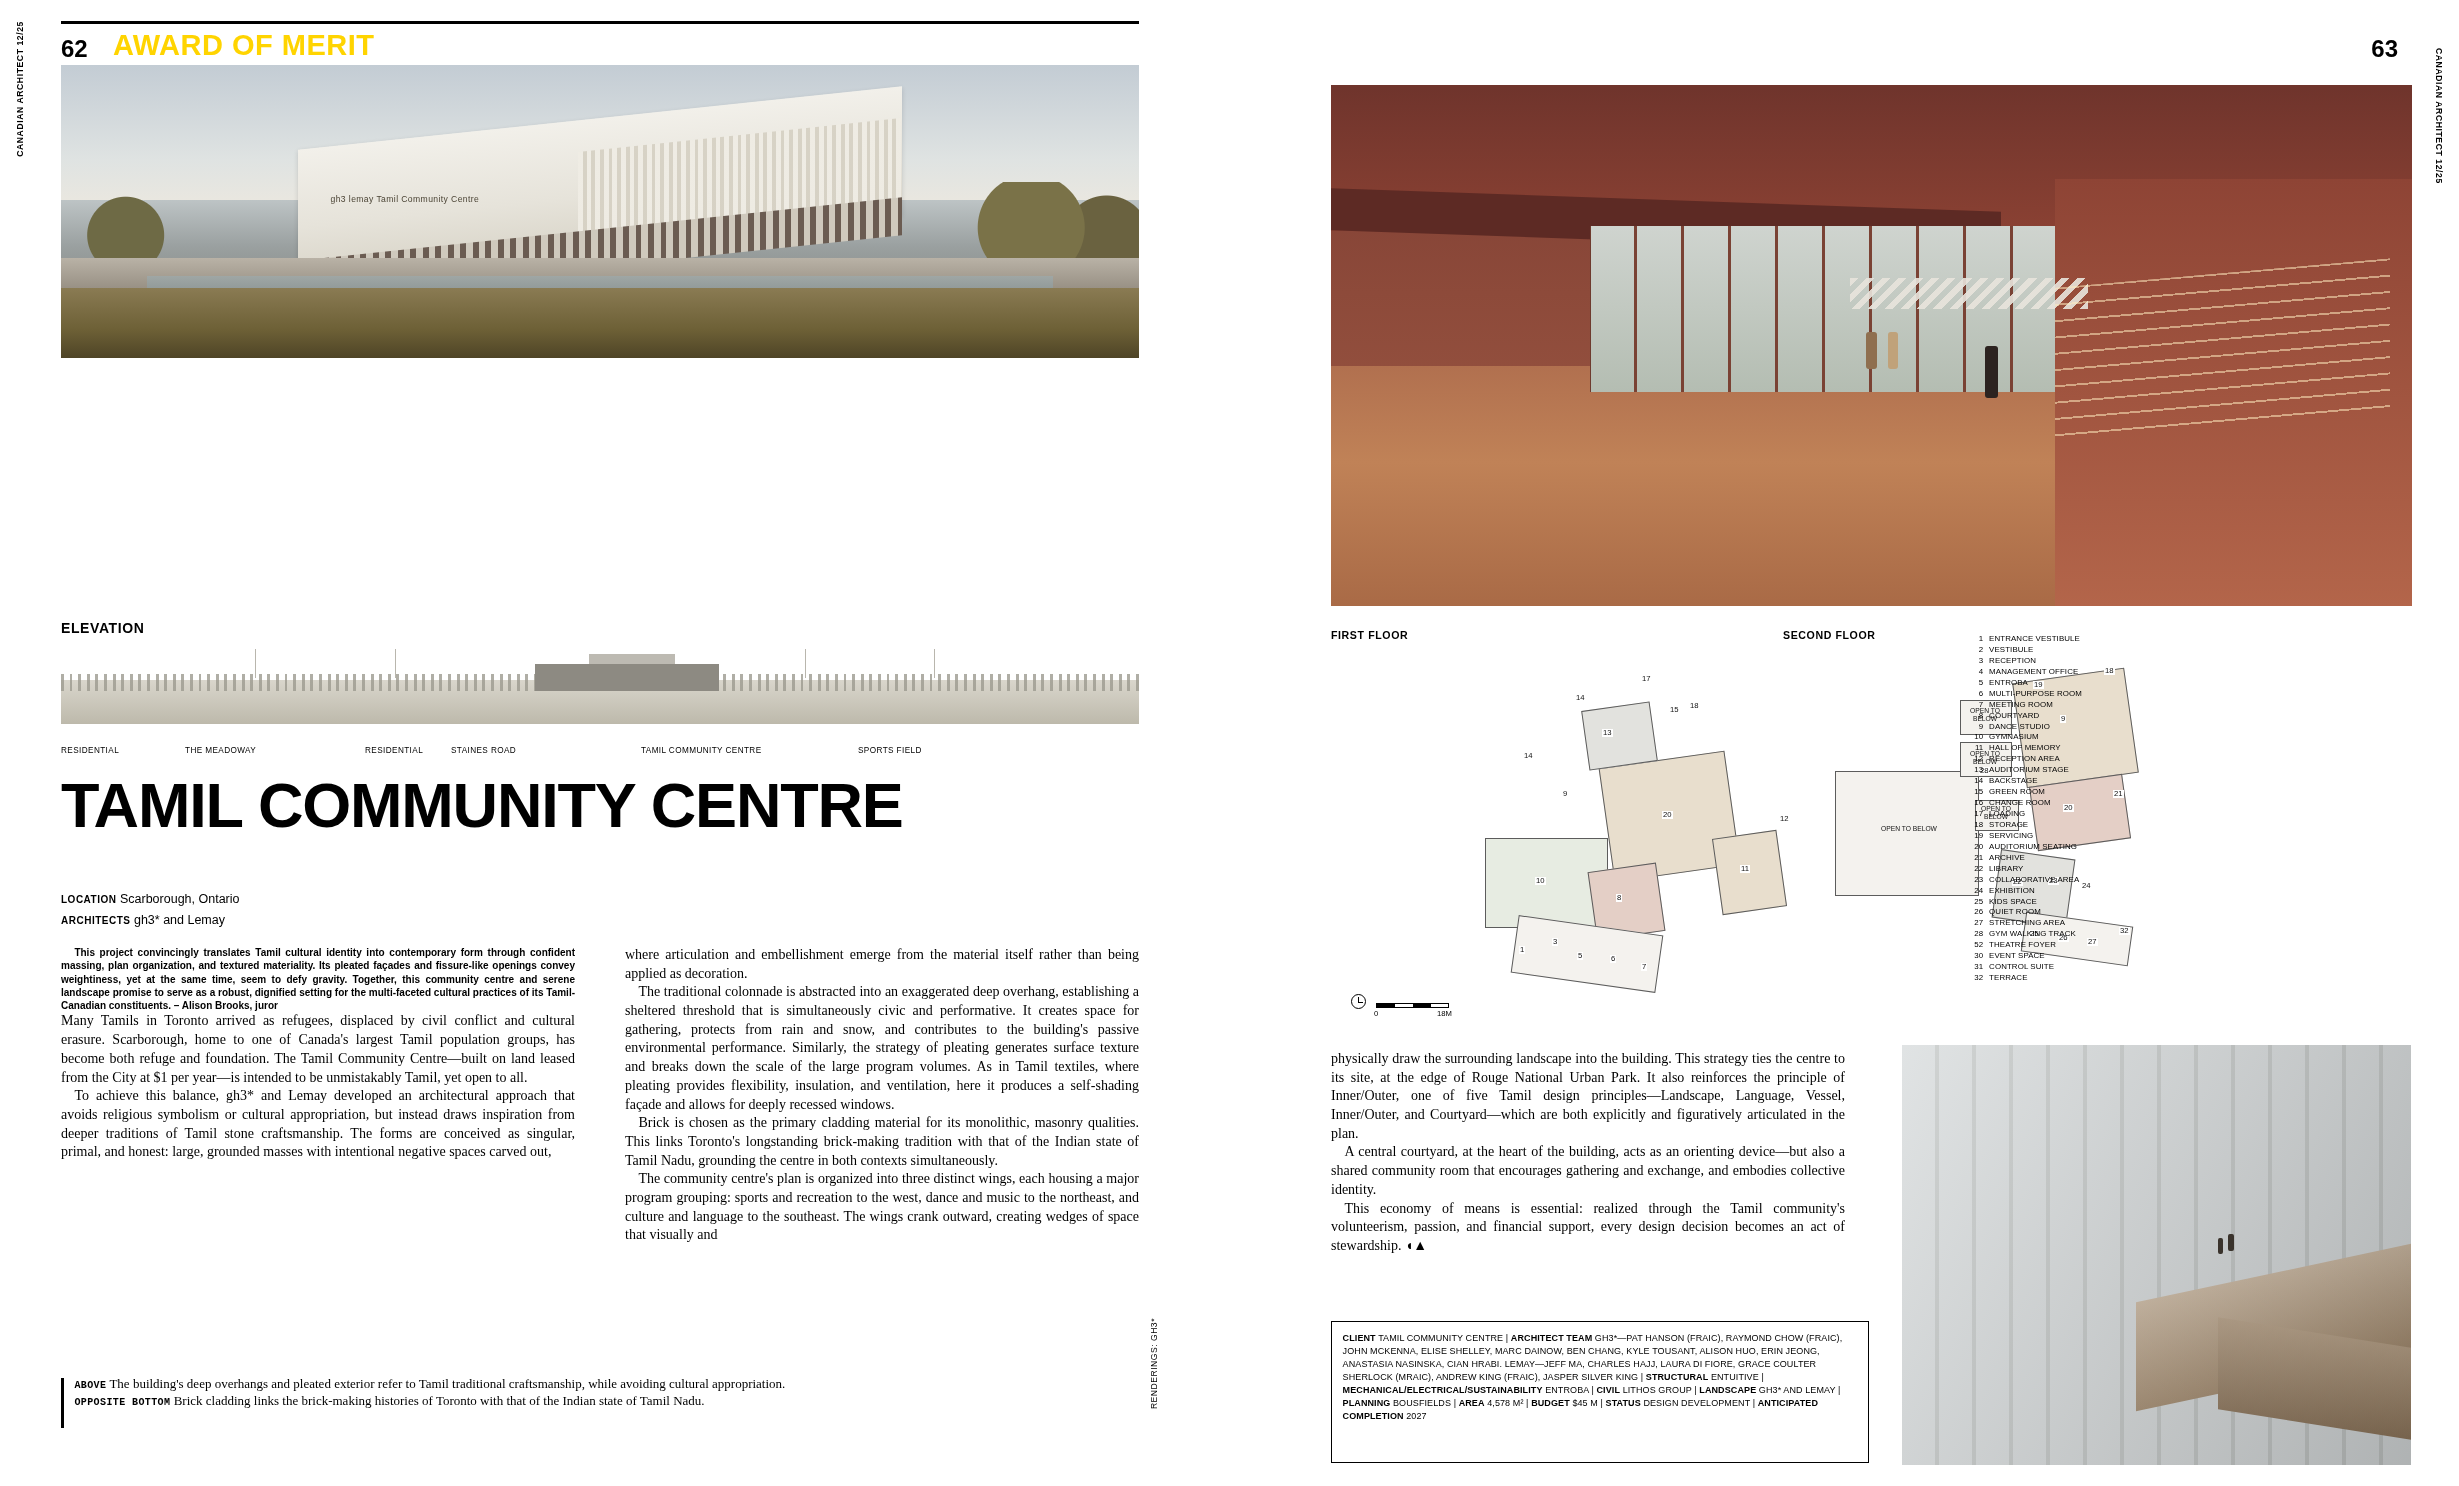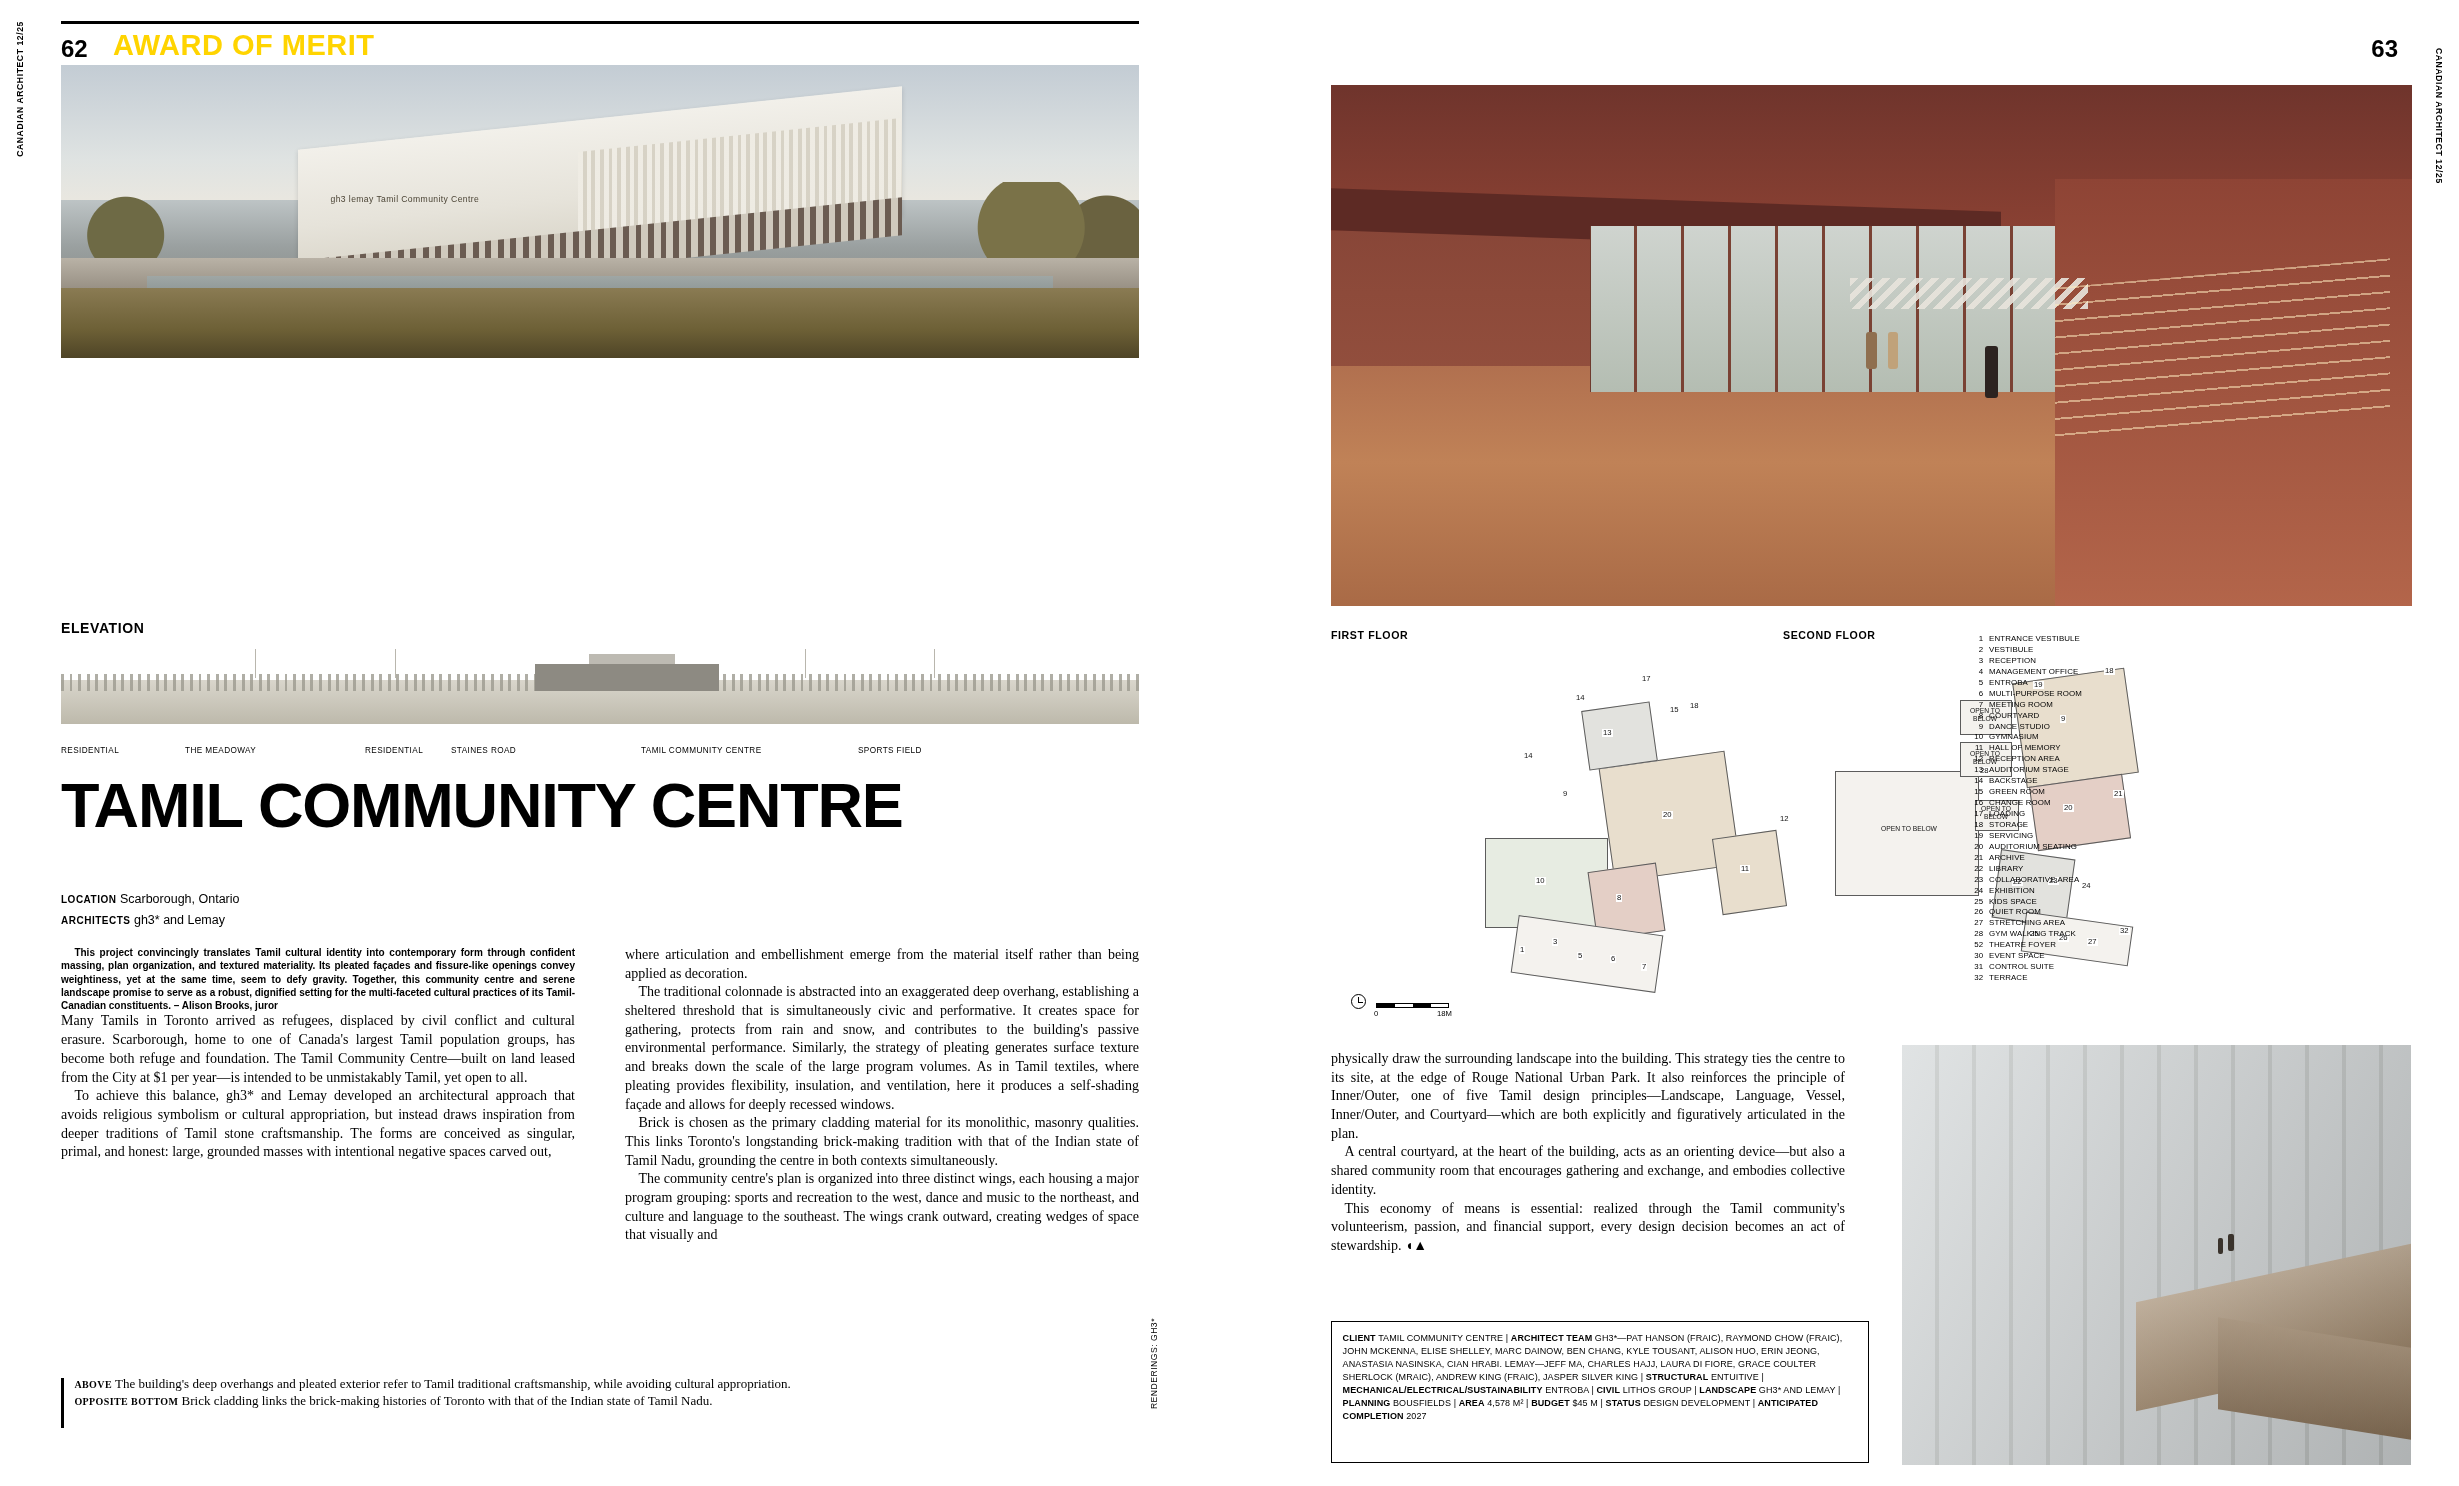--- a/index.html
+++ b/index.html
@@ -149,21 +149,21 @@
     line-height:1.33;text-align:justify;margin:0 0 13.4px 0;
   }
 
   
   .caps{
     position:absolute;left:61px;top:1375px;width:1078px;
     font-size:13px;line-height:1.33;
   }
   .caps .bar{position:absolute;left:0;top:2.9px;width:2.9px;height:50px;background:#000;}
   .caps .line{padding-left:13.4px;}
-  .caps b{font-family:Liberation Serif, serif;font-size:10px;letter-spacing:0.4px;text-align:right;}
+  .caps b{font-family:Liberation Mono, monospace;font-size:10px;letter-spacing:0.4px;text-align:right;}
   .credit-vert{
     position:absolute;left:1149px;top:1318px;
     font-family:"Liberation Sans",sans-serif;font-size:8.6px;letter-spacing:0.5px;
     writing-mode:vertical-rl;transform:rotate(180deg);color:#000;
   }
 
   
   .interior{
     position:absolute;left:1331px;top:85px;width:1081px;height:521px;
     background:linear-gradient(180deg,#7d3d33 0%,#8d4a3a 40%,#a05b46 100%);

